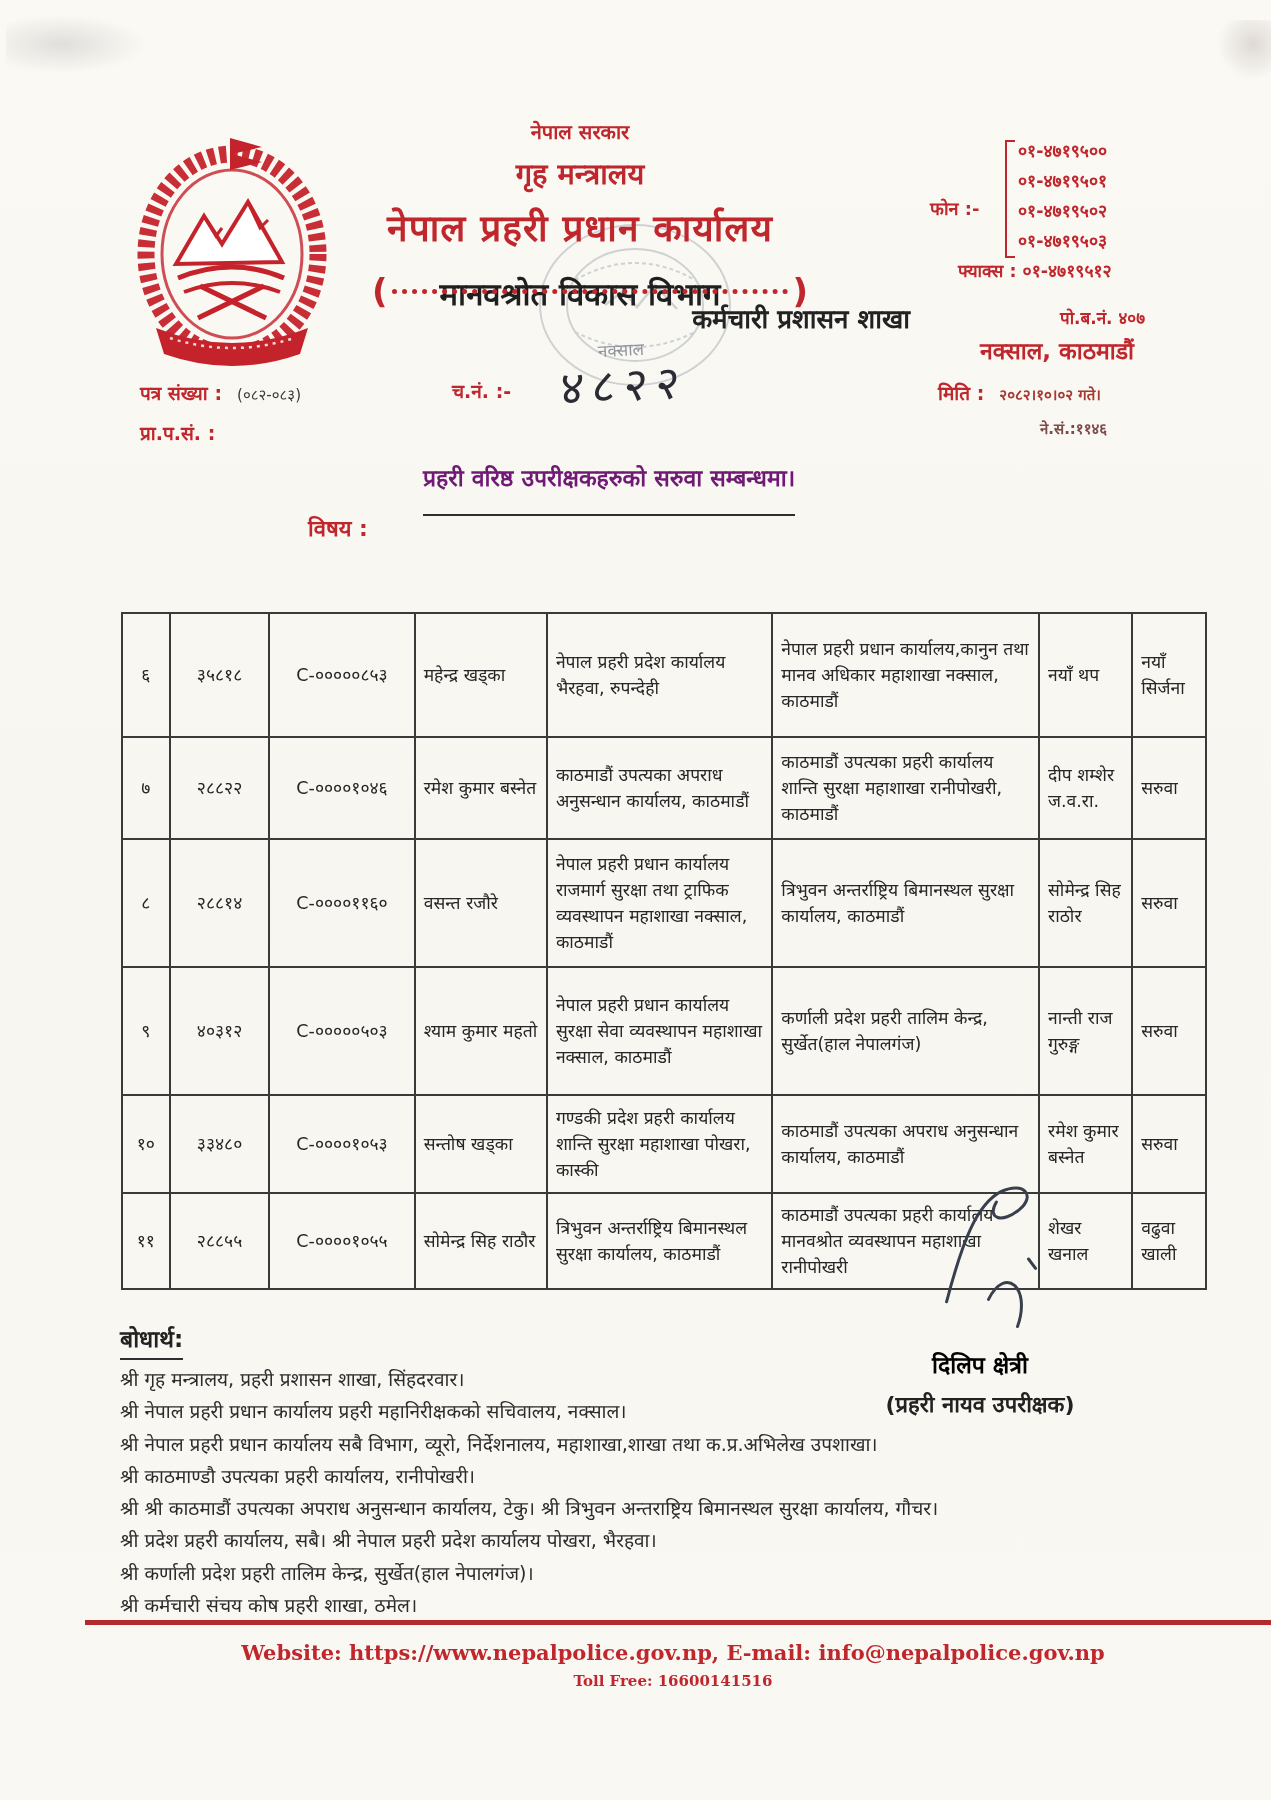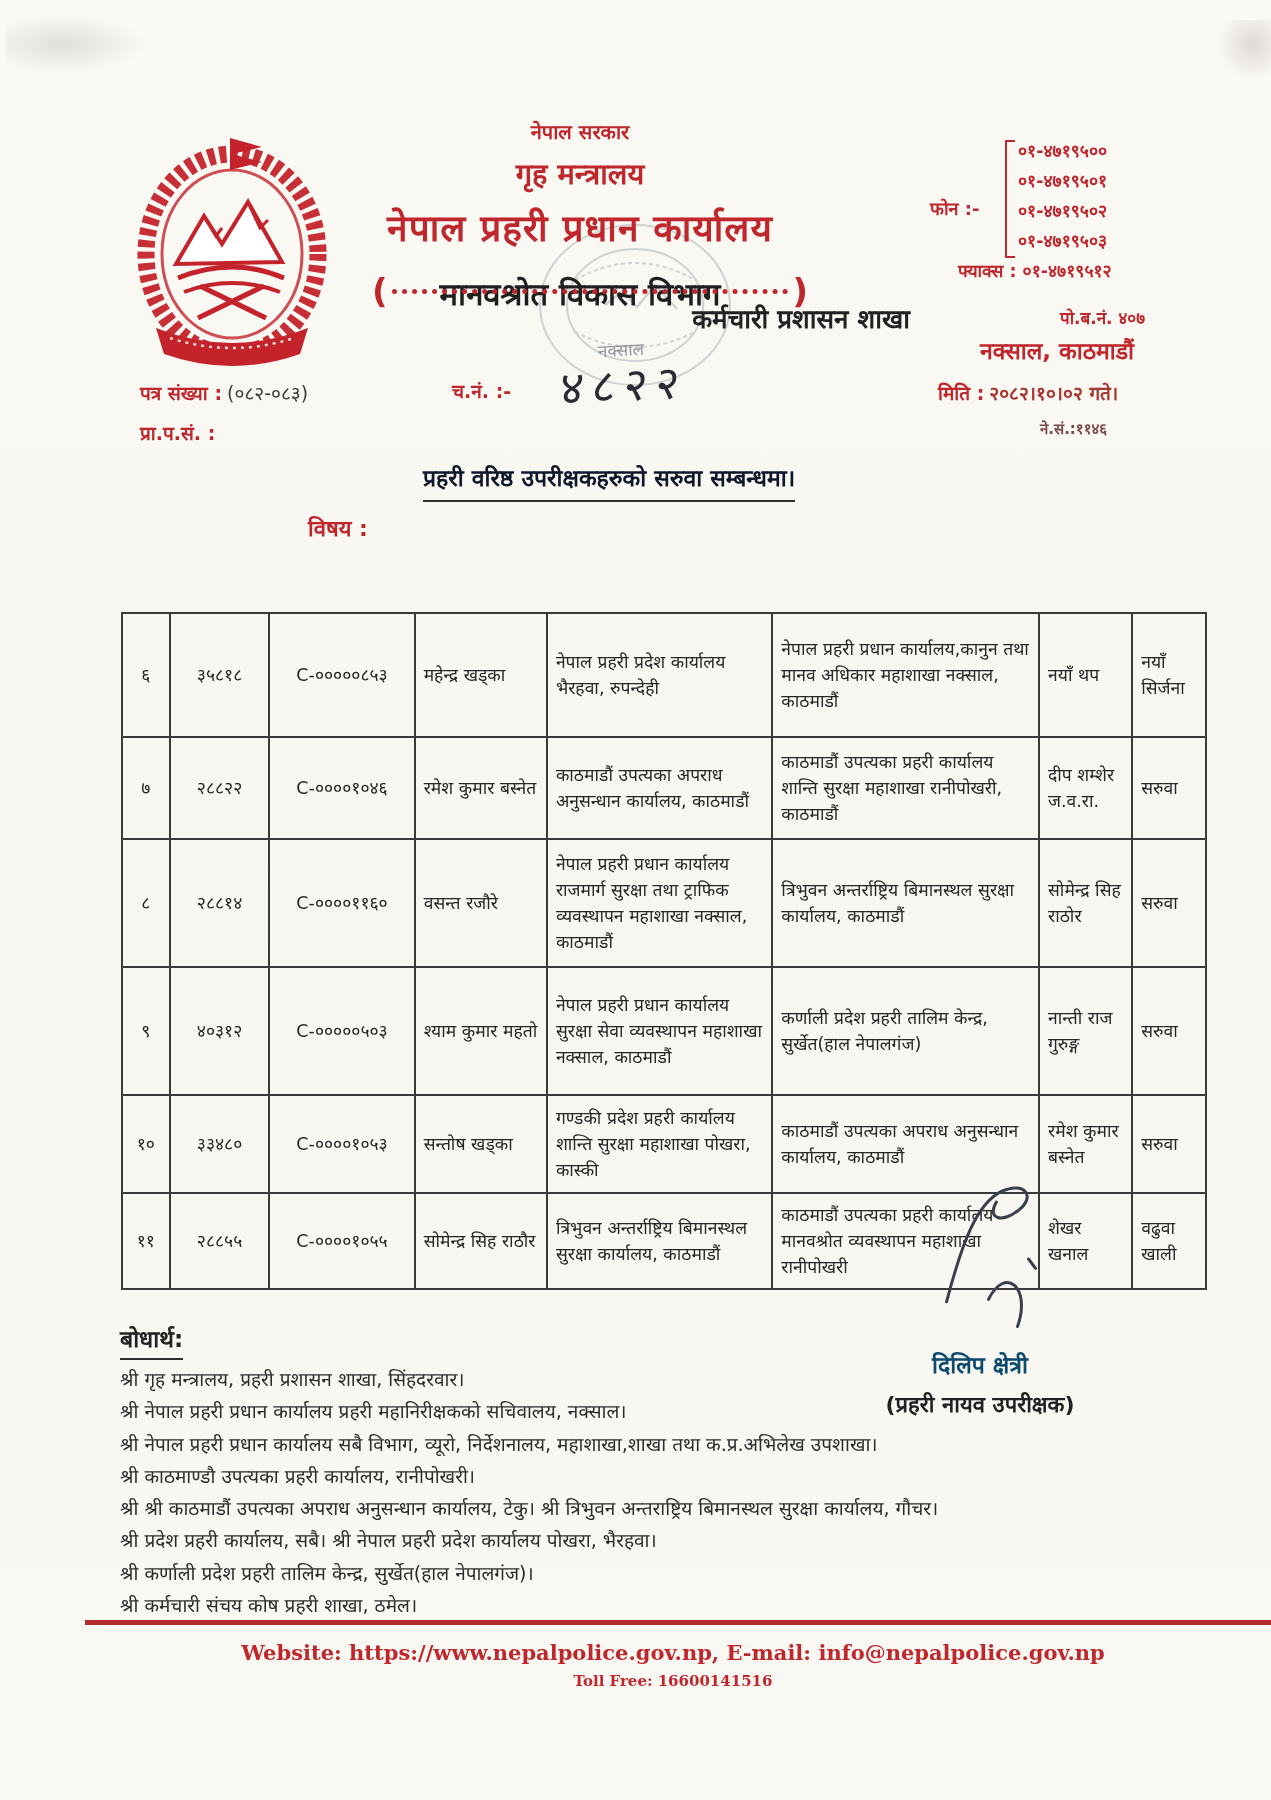--- a/index.html
+++ b/index.html
@@ -35,53 +35,53 @@
   .phone-label{ left:930px; top:196px; font-size:18px; font-weight:bold; color:#c0272d; }
   .bracket{ left:1005px; top:140px; width:10px; height:118px;
     border-left:2.5px solid #c0272d; border-top:2.5px solid #c0272d; border-bottom:2.5px solid #c0272d; }
   .phones{ left:1018px; top:136px; font-size:17.5px; font-weight:bold; color:#c0272d; line-height:30px; }
   .fax{ left:958px; top:258px; font-size:17.5px; font-weight:bold; color:#c0272d; }
   .pobox{ left:1060px; top:306px; font-size:17px; font-weight:bold; color:#c0272d; }
   .addr{ left:980px; top:334px; font-size:23px; font-weight:bold; color:#c0272d; }
 
   
   .ref-label{ font-size:19px; font-weight:bold; color:#c0272d; }
-  .ref-val{ font-size:19px; color:#3a3a3a; }
+  .ref-val{ font-size:15px; color:#3a3a3a;margin-left:10px; }
   .patra{ left:140px; top:380px; }
   .prapasam{ left:140px; top:420px; }
   .chano{ left:452px; top:378px; }
   .chano-hand{ left:560px; top:352px; font-size:46px; color:#2b2b33;
     transform:rotate(-3deg) skewX(-6deg); letter-spacing:8px; }
   .miti{ left:938px; top:380px; }
   .miti .ref-val{ color:#a83832; font-weight:bold; }
   .nesam{ left:1040px; top:418px; font-size:15px; color:#7d4a4a; font-weight:bold; }
 
   
   .subj-label{ left:308px; top:464px; font-size:22px; font-weight:bold; color:#c0272d;margin-top:48px; }
-  .subj-text{ left:423px; top:461px; font-size:23px; font-weight:bold; color:#0f172a;
-    border-bottom:2.5px solid #2f2f2f; padding-bottom:7px; }
+  .subj-text{ left:423px; top:461px; font-size:23px; font-weight:bold; color:#701a75;
+    border-bottom:2.5px solid #2f2f2f; padding-bottom:21px; }
 
   
   table.mv{ position:absolute; left:121px; top:612px; width:1086px; border-collapse:collapse; }
   table.mv td{ border:2px solid #3a3a3a; padding:4px 8px; font-size:17.5px; line-height:1.5;
     vertical-align:middle; color:#262626; }
   table.mv tr:nth-child(1){ height:124px; }
   table.mv tr:nth-child(2){ height:102px; }
   table.mv tr:nth-child(3){ height:128px; }
   table.mv tr:nth-child(4){ height:128px; }
   table.mv tr:nth-child(5){ height:98px; }
   table.mv tr:nth-child(6){ height:96px; }
   td.c-sn{ text-align:center; font-size:18px; }
   td.c-no{ text-align:center; font-size:16px; }
   td.c-cno{ text-align:center; font-size:15px; }
   td.c-remark{ text-align:left; }
 
   
   .sig-squiggle{ left:925px; top:1178px; transform:rotate(-6deg); }
-  .sig-name{ left:845px; top:1348px; width:270px; text-align:center; font-size:23px; font-weight:bold; color:#0c4a6e; }
+  .sig-name{ left:845px; top:1348px; width:270px; text-align:center; font-size:23px; font-weight:bold; color:#000000; }
   .sig-title{ left:830px; top:1388px; width:300px; text-align:center; font-size:22px; font-weight:bold; color:#222; }
 
   
   .cc-head{ left:120px; top:1322px; font-size:23px; font-weight:bold; color:#222;
     border-bottom:2.5px solid #2f2f2f; padding-bottom:4px; }
   ol.cc{ position:absolute; left:120px; top:1368px; width:880px; list-style:none; }
   ol.cc li{ font-size:19px; color:#2b2b2b; margin-bottom:9.5px; line-height:1.2; }
 
   
   .rule{ left:85px; top:1620px; width:1186px; height:5px; background:#b2292e; }

